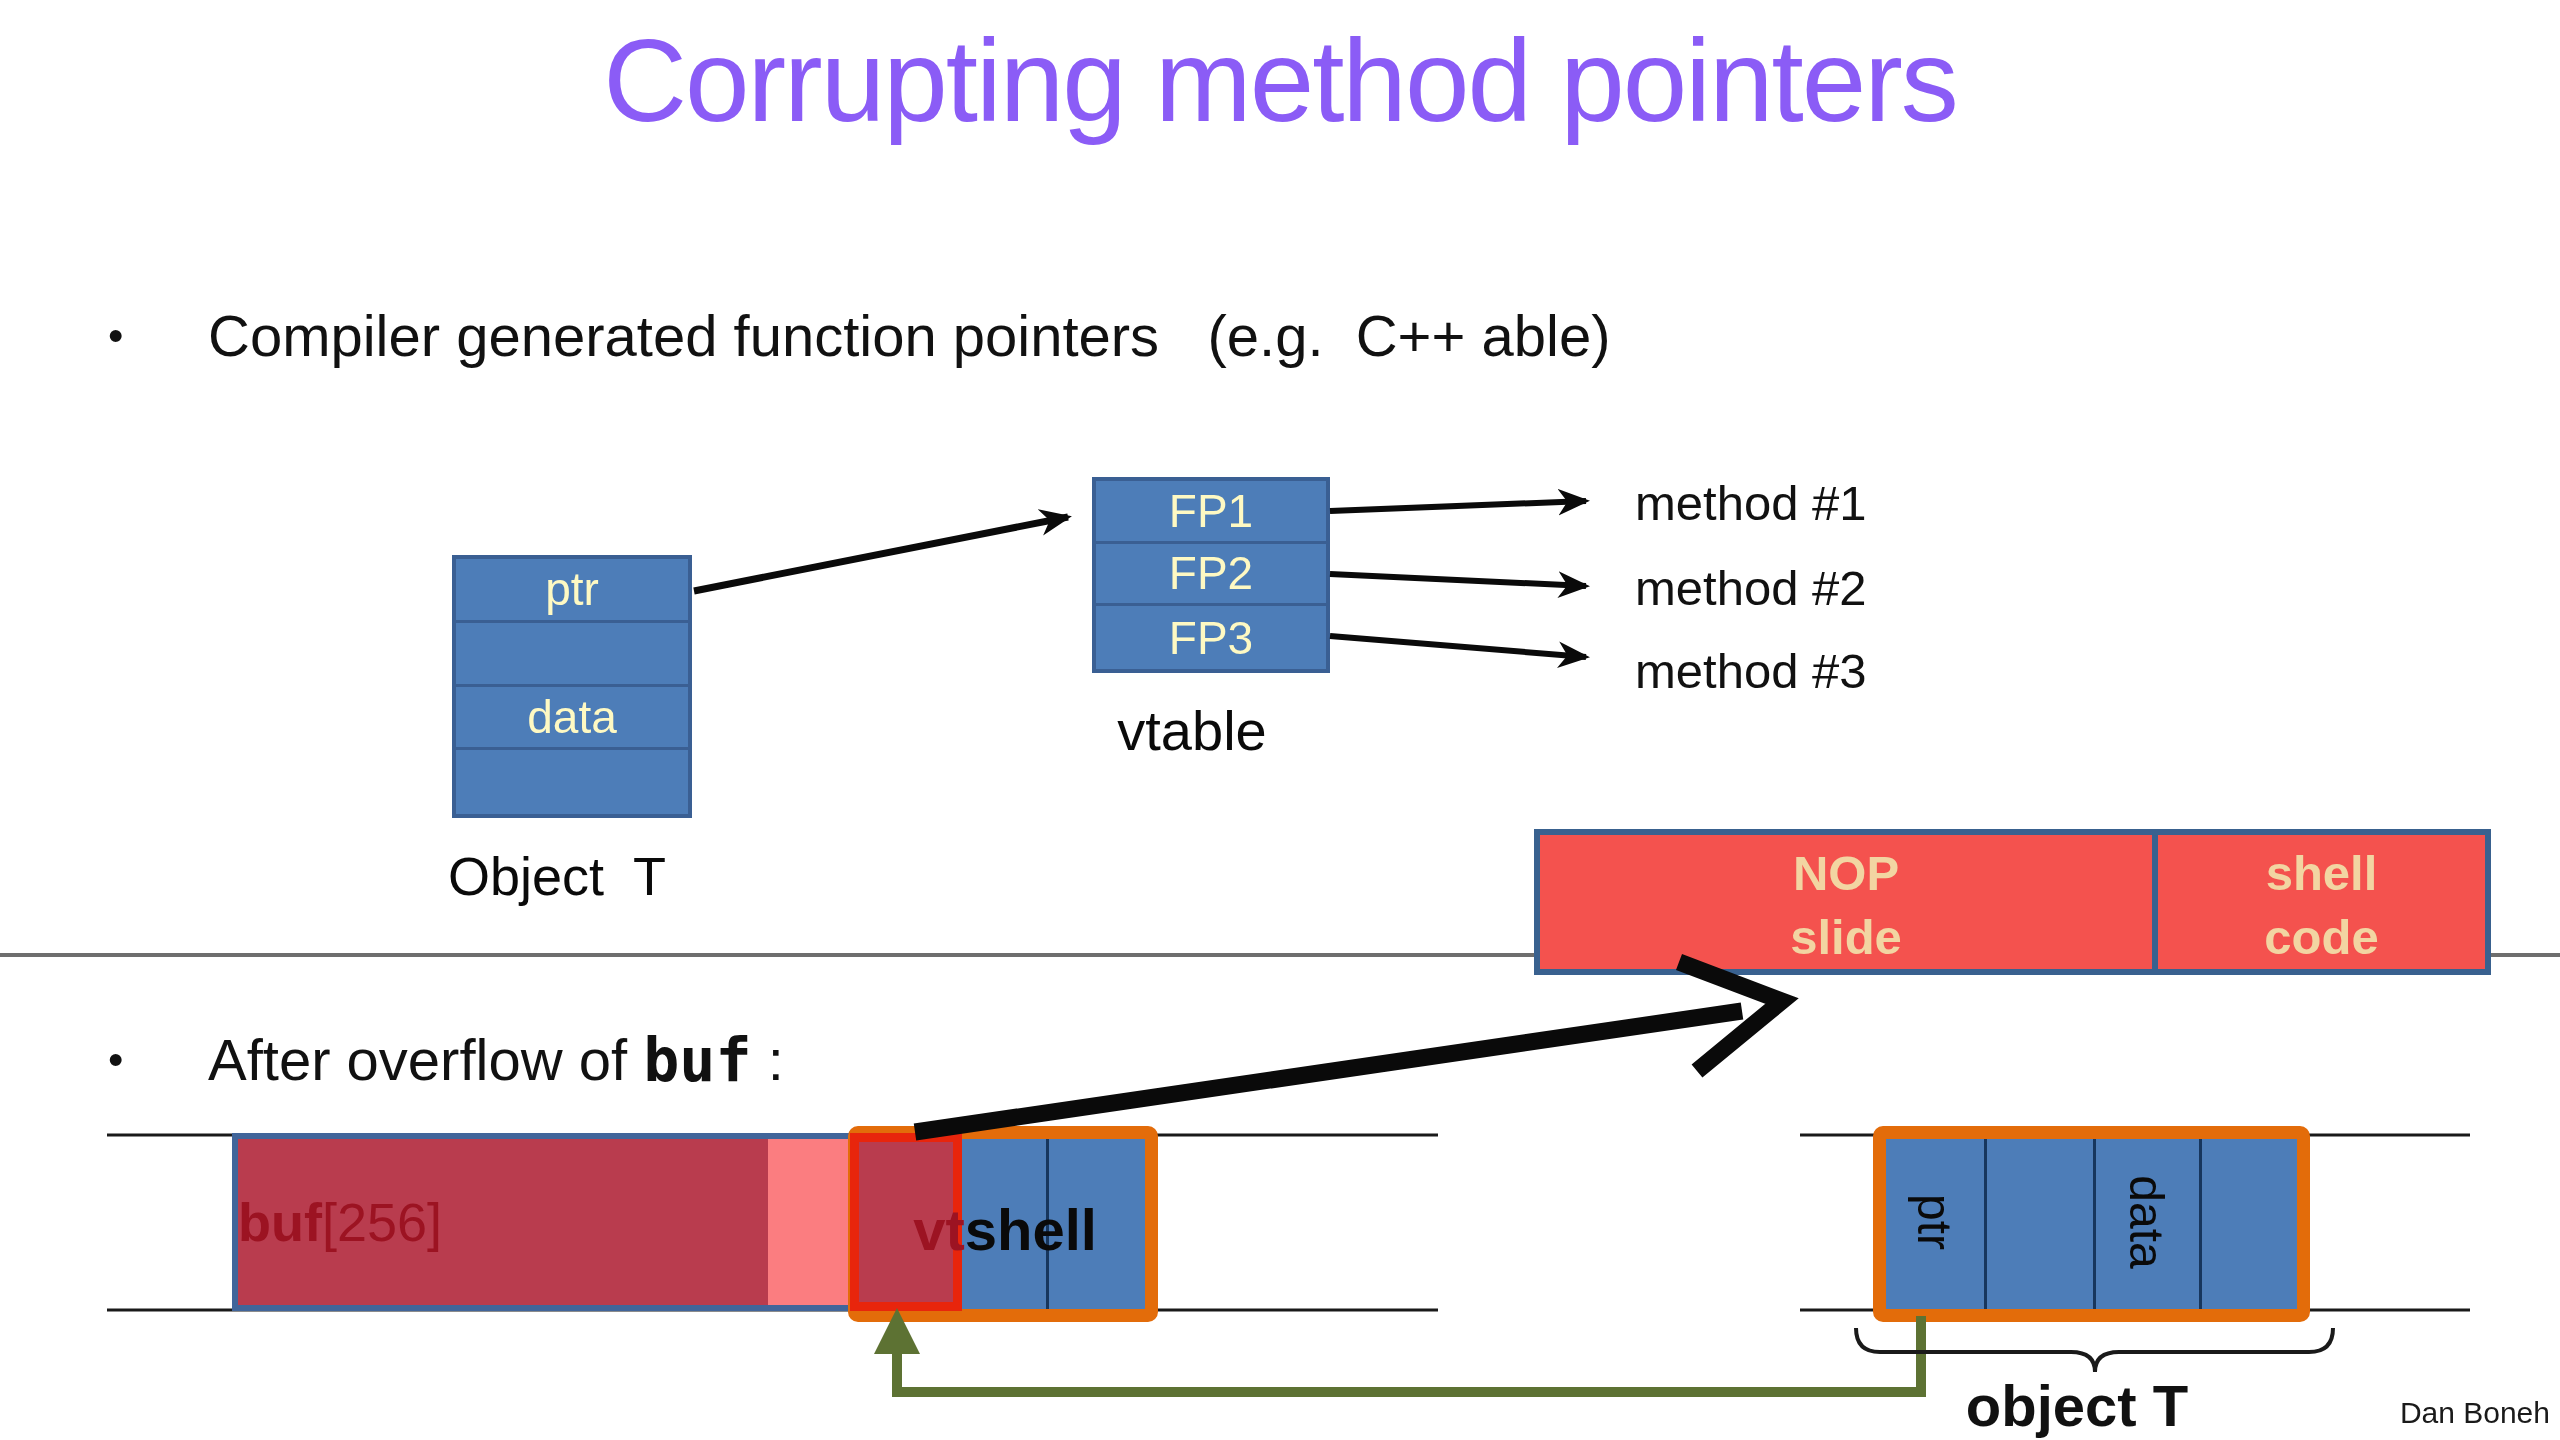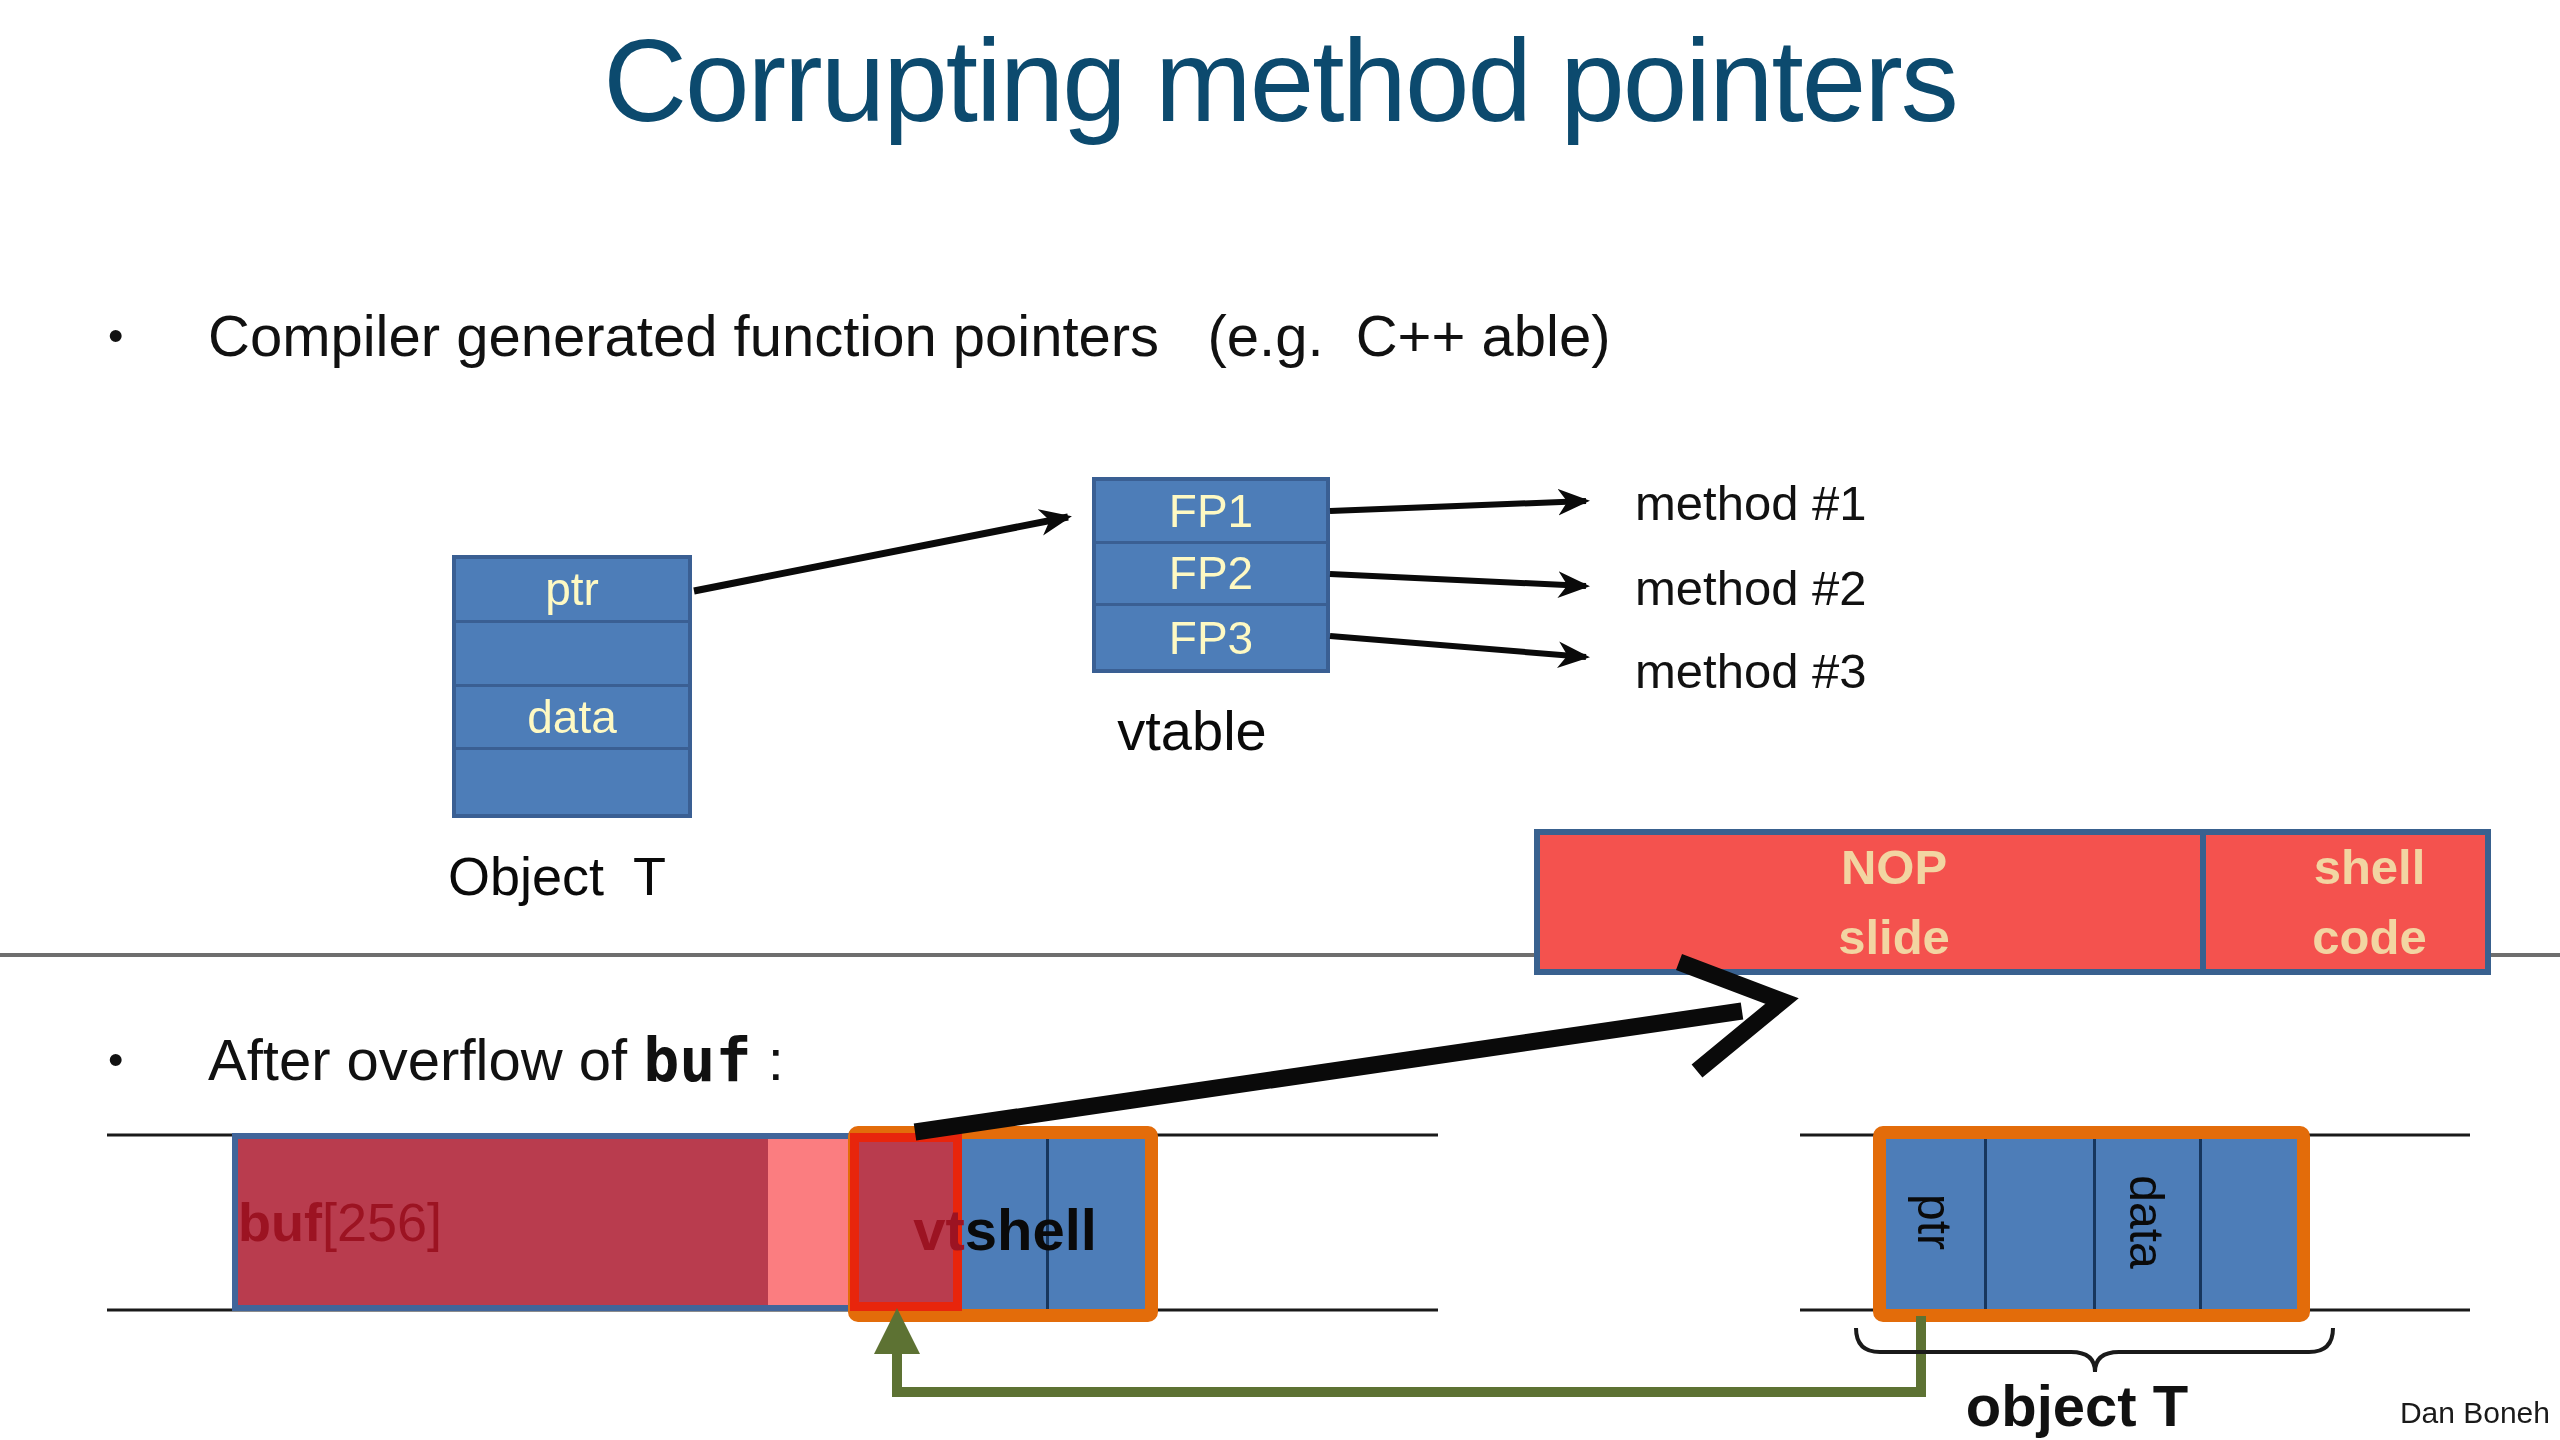--- a/index.html
+++ b/index.html
@@ -6,21 +6,21 @@
   #slide{
     position:relative;width:2560px;height:1440px;background:#ffffff;overflow:hidden;
     font-family:"Liberation Sans",sans-serif;color:#111;
   }
   .abs{position:absolute;}
   svg.layer{position:absolute;left:0;top:0;pointer-events:none;}
   #bg-layer{z-index:0;}
   #fg-layer{z-index:6;}
 
   
-  #title{left:0;top:14px;width:100%;text-align:center;font-size:116px;letter-spacing:-2px;color:#0c4a6e;}
+  #title{left:0;top:14px;width:100%;text-align:center;font-size:116px;letter-spacing:-2px;color:#8b5cf6;}
   .bullet-row{display:flex;align-items:flex-start;}
   #bullet1{left:108px;top:300px;font-size:58px;}
   #bullet2{left:108px;top:1024px;font-size:58px;z-index:1;}
   .bullet-marker{font-size:44px;line-height:72px;width:100px;}
   .bullet-text{white-space:pre-wrap;line-height:72px;}
   .code{font-family:"DejaVu Sans Mono",monospace;font-weight:bold;font-size:60px;}
 
   
   .cellbox{background:var(--box-blue);border:4px solid var(--box-blue-border);display:grid;z-index:2;}
   .cellbox .box-row{border-bottom:3px solid var(--box-blue-border);display:flex;align-items:center;justify-content:center;
@@ -32,22 +32,22 @@
 
   .diagram-label{font-size:54px;color:#0a0a0a;text-align:center;white-space:pre-wrap;z-index:2;}
   #object-label{left:407px;top:845px;width:300px;}
   #vtable-label{left:1082px;top:698px;width:220px;font-size:56px;}
 
   .method-label{left:1635px;height:60px;font-size:49px;line-height:60px;z-index:2;}
 
   
   #payload-box{left:1534px;top:829px;width:957px;height:146px;background:var(--payload-red);
     border:6px solid var(--payload-border);box-sizing:border-box;display:flex;z-index:2;}
-  .payload-cell{display:flex;flex-direction:column;align-items:center;justify-content:space-between;
-    color:var(--payload-text);font-weight:bold;font-size:49px;line-height:64px;padding-left:48px;}
+  .payload-cell{display:flex;flex-direction:column;align-items:center;justify-content:flex-end;
+    color:var(--payload-text);font-weight:bold;font-size:49px;line-height:64px;}
   #payload-cell-nop{width:612px;}
   #payload-cell-shell{flex:1;border-left:6px solid var(--payload-border);}
 
   
   #buf-box{left:232px;top:1133px;width:731px;height:178px;background:var(--pink);
     border:6px solid var(--buf-border);box-sizing:border-box;z-index:2;}
   #buf-fill{position:absolute;left:0;top:0;bottom:0;width:530px;background:var(--buf-red);
     display:flex;align-items:center;justify-content:flex-start;}
   #buf-label{color:var(--buf-text);font-size:54px;}
   #buf-label b{font-weight:bold;}

